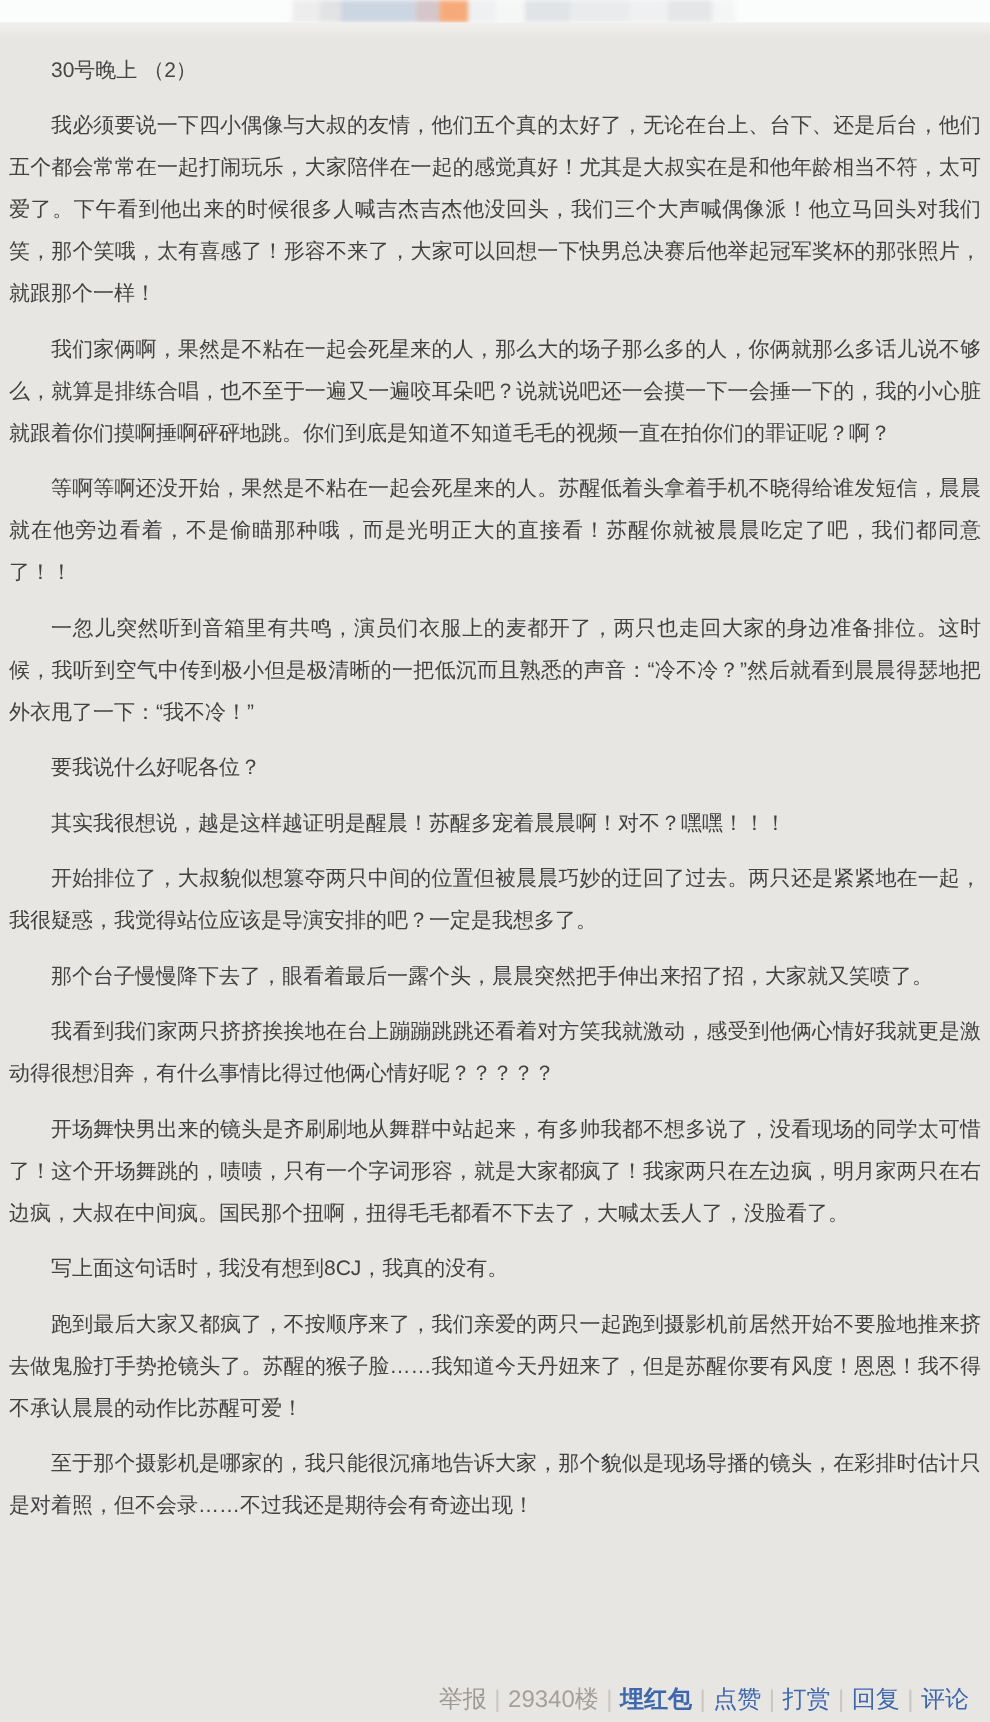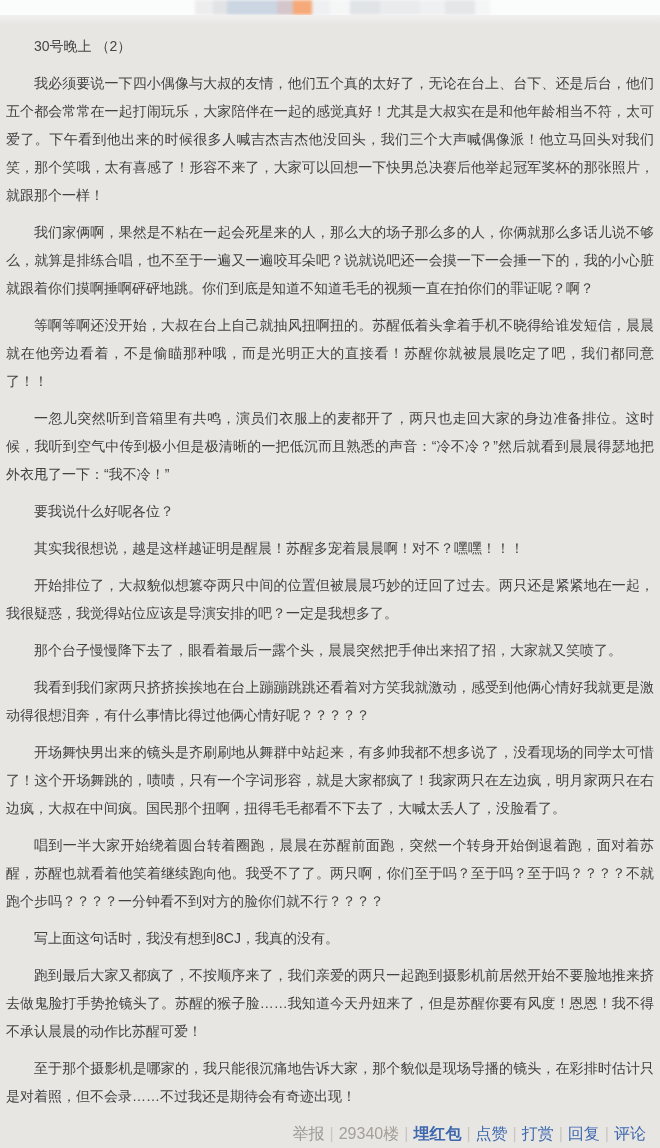--- a/index.html
+++ b/index.html
@@ -83,28 +83,27 @@
       <div style="background: rgb(228, 230, 232); width: 30px;"></div>
       <div style="background: rgb(244, 245, 245); width: 15px;"></div>
     </div>
 </div>
 
 <div class="post">
   <div class="post-title">30号晚上 （2）</div>
   <div>
       <p>我必须要说一下四小偶像与大叔的友情，他们五个真的太好了，无论在台上、台下、还是后台，他们五个都会常常在一起打闹玩乐，大家陪伴在一起的感觉真好！尤其是大叔实在是和他年龄相当不符，太可爱了。下午看到他出来的时候很多人喊吉杰吉杰他没回头，我们三个大声喊偶像派！他立马回头对我们笑，那个笑哦，太有喜感了！形容不来了，大家可以回想一下快男总决赛后他举起冠军奖杯的那张照片，就跟那个一样！</p>
       <p>我们家俩啊，果然是不粘在一起会死星来的人，那么大的场子那么多的人，你俩就那么多话儿说不够么，就算是排练合唱，也不至于一遍又一遍咬耳朵吧？说就说吧还一会摸一下一会捶一下的，我的小心脏就跟着你们摸啊捶啊砰砰地跳。你们到底是知道不知道毛毛的视频一直在拍你们的罪证呢？啊？</p>
-      <p>等啊等啊还没开始，大叔在台上自己就抽风扭啊扭的。苏醒低着头拿着手机不晓得给谁发短信，晨晨就在他旁边看着，不是偷瞄那种哦，而是光明正大的直接看！苏醒你就被晨晨吃定了吧，我们都同意了！！</p>
+      <p>等啊等啊还没开始，果然是不粘在一起会死星来的人。苏醒低着头拿着手机不晓得给谁发短信，晨晨就在他旁边看着，不是偷瞄那种哦，而是光明正大的直接看！苏醒你就被晨晨吃定了吧，我们都同意了！！</p>
       <p>一忽儿突然听到音箱里有共鸣，演员们衣服上的麦都开了，两只也走回大家的身边准备排位。这时候，我听到空气中传到极小但是极清晰的一把低沉而且熟悉的声音：“冷不冷？”然后就看到晨晨得瑟地把外衣甩了一下：“我不冷！”</p>
       <p>要我说什么好呢各位？</p>
       <p>其实我很想说，越是这样越证明是醒晨！苏醒多宠着晨晨啊！对不？嘿嘿！！！</p>
       <p>开始排位了，大叔貌似想篡夺两只中间的位置但被晨晨巧妙的迂回了过去。两只还是紧紧地在一起，我很疑惑，我觉得站位应该是导演安排的吧？一定是我想多了。</p>
       <p>那个台子慢慢降下去了，眼看着最后一露个头，晨晨突然把手伸出来招了招，大家就又笑喷了。</p>
       <p>我看到我们家两只挤挤挨挨地在台上蹦蹦跳跳还看着对方笑我就激动，感受到他俩心情好我就更是激动得很想泪奔，有什么事情比得过他俩心情好呢？？？？？</p>
       <p>开场舞快男出来的镜头是齐刷刷地从舞群中站起来，有多帅我都不想多说了，没看现场的同学太可惜了！这个开场舞跳的，啧啧，只有一个字词形容，就是大家都疯了！我家两只在左边疯，明月家两只在右边疯，大叔在中间疯。国民那个扭啊，扭得毛毛都看不下去了，大喊太丢人了，没脸看了。</p>
-      <p>唱到一半大家开始绕着圆台转着圈跑，晨晨在苏醒前面跑，突然一个转身开始倒退着跑，面对着苏醒，苏醒也就看着他笑着继续跑向他。我受不了了。两只啊，你们至于吗？至于吗？至于吗？？？？不就跑个步吗？？？？一分钟看不到对方的脸你们就不行？？？？</p>
       <p>写上面这句话时，我没有想到8CJ，我真的没有。</p>
       <p>跑到最后大家又都疯了，不按顺序来了，我们亲爱的两只一起跑到摄影机前居然开始不要脸地推来挤去做鬼脸打手势抢镜头了。苏醒的猴子脸……我知道今天丹妞来了，但是苏醒你要有风度！恩恩！我不得不承认晨晨的动作比苏醒可爱！</p>
       <p>至于那个摄影机是哪家的，我只能很沉痛地告诉大家，那个貌似是现场导播的镜头，在彩排时估计只是对着照，但不会录……不过我还是期待会有奇迹出现！</p>
     </div>
 </div>
 
 <div class="action-bar"><a href="#" style="color: rgb(156, 152, 147);">举报</a><span class="sep">|</span><span style="color: rgb(165, 159, 153);">29340楼</span><span class="sep">|</span><a href="#" style="color: rgb(62, 104, 174); font-weight: bold;">埋红包</a><span class="sep">|</span><a href="#" style="color: rgb(62, 104, 174);">点赞</a><span class="sep">|</span><a href="#" style="color: rgb(62, 104, 174);">打赏</a><span class="sep">|</span><a href="#" style="color: rgb(62, 104, 174);">回复</a><span class="sep">|</span><a href="#" style="color: rgb(62, 104, 174);">评论</a></div>
 
 </body></html>

